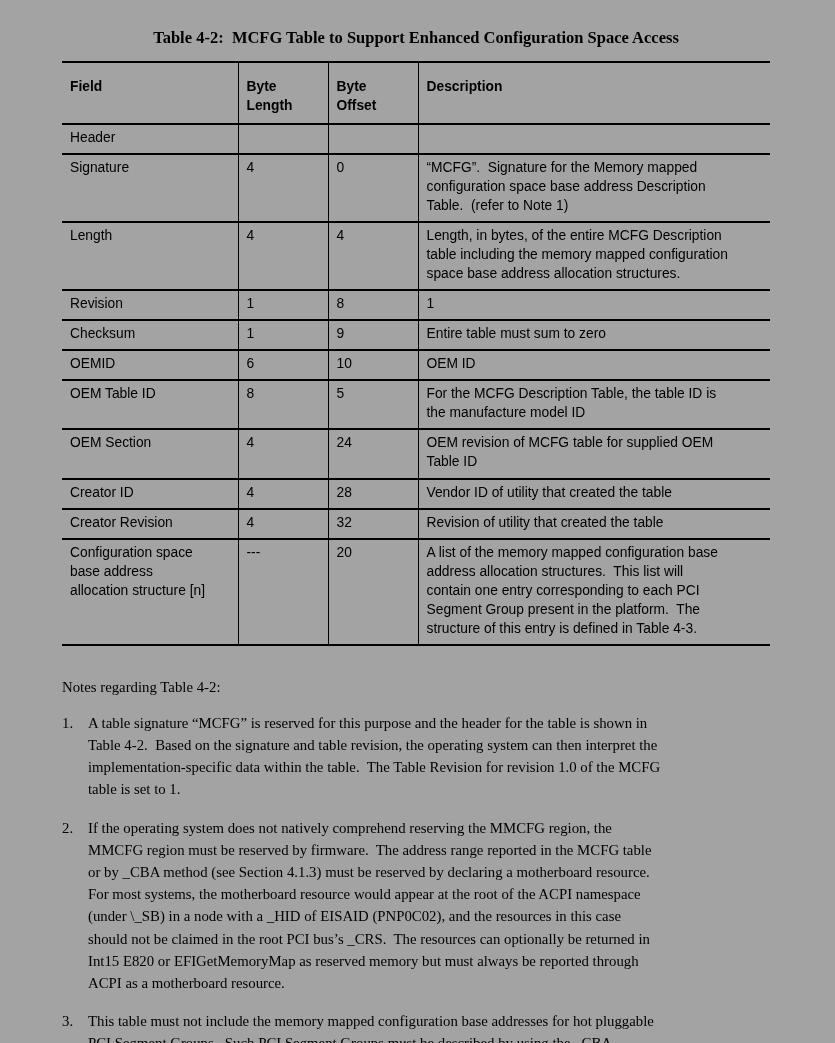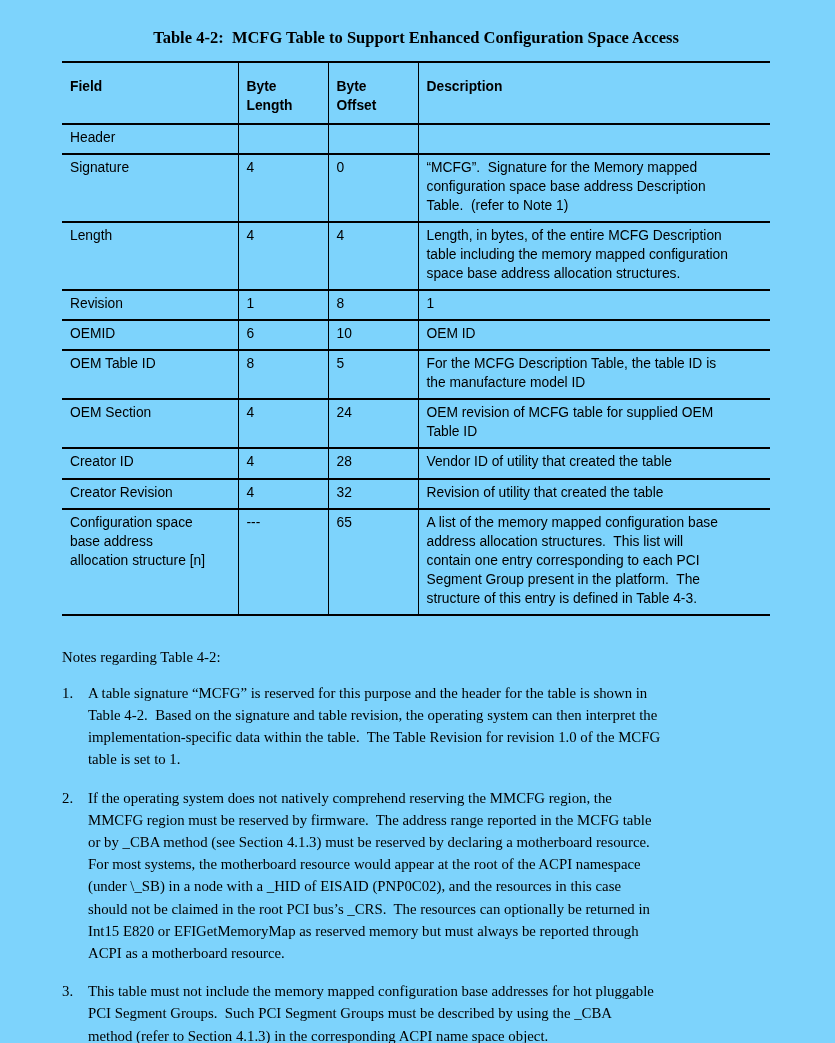--- a/index.html
+++ b/index.html
@@ -4,21 +4,21 @@
 <style>
   html, body {
     margin: 0;
     padding: 0;
     background: #ffffff;
   }
   .page {
     position: relative;
     width: 835px;
     height: 1043px;
-    background: #7dd3fc;
+    background: #a3a3a3;
     color: #000000;
     box-sizing: border-box;
     padding-top: 28px;
     overflow: hidden;
   }
   .table-caption {
     width: 708px;
     margin: 0 0 13px 62px;
     text-align: center;
     font-family: "Liberation Serif", serif;
@@ -140,20 +140,26 @@
 table including the memory mapped configuration
 space base address allocation structures.</td>
         </tr>
         <tr>
           <td class="field-indent">Revision</td>
           <td class="c-num">1</td>
           <td class="c-num">8</td>
           <td>1</td>
         </tr>
         <tr>
+          <td class="field-indent">Checksum</td>
+          <td class="c-num">1</td>
+          <td class="c-num">9</td>
+          <td>Entire table must sum to zero</td>
+        </tr>
+        <tr>
           <td class="field-indent">OEMID</td>
           <td class="c-num">6</td>
           <td class="c-num">10</td>
           <td>OEM ID</td>
         </tr>
         <tr>
           <td class="field-indent">OEM Table ID</td>
           <td class="c-num">8</td>
           <td class="c-num">5</td>
           <td>For the MCFG Description Table, the table ID is
@@ -176,21 +182,21 @@
           <td class="field-indent">Creator Revision</td>
           <td class="c-num">4</td>
           <td class="c-num">32</td>
           <td>Revision of utility that created the table</td>
         </tr>
         <tr>
           <td>Configuration space
 base address
 allocation structure [n]</td>
           <td class="c-num">---</td>
-          <td class="c-num">65</td>
+          <td class="c-num">20</td>
           <td>A list of the memory mapped configuration base
 address allocation structures.  This list will
 contain one entry corresponding to each PCI
 Segment Group present in the platform.  The
 structure of this entry is defined in Table 4-3.</td>
         </tr>
       </tbody>
   </table>
 
   <div class="notes">

